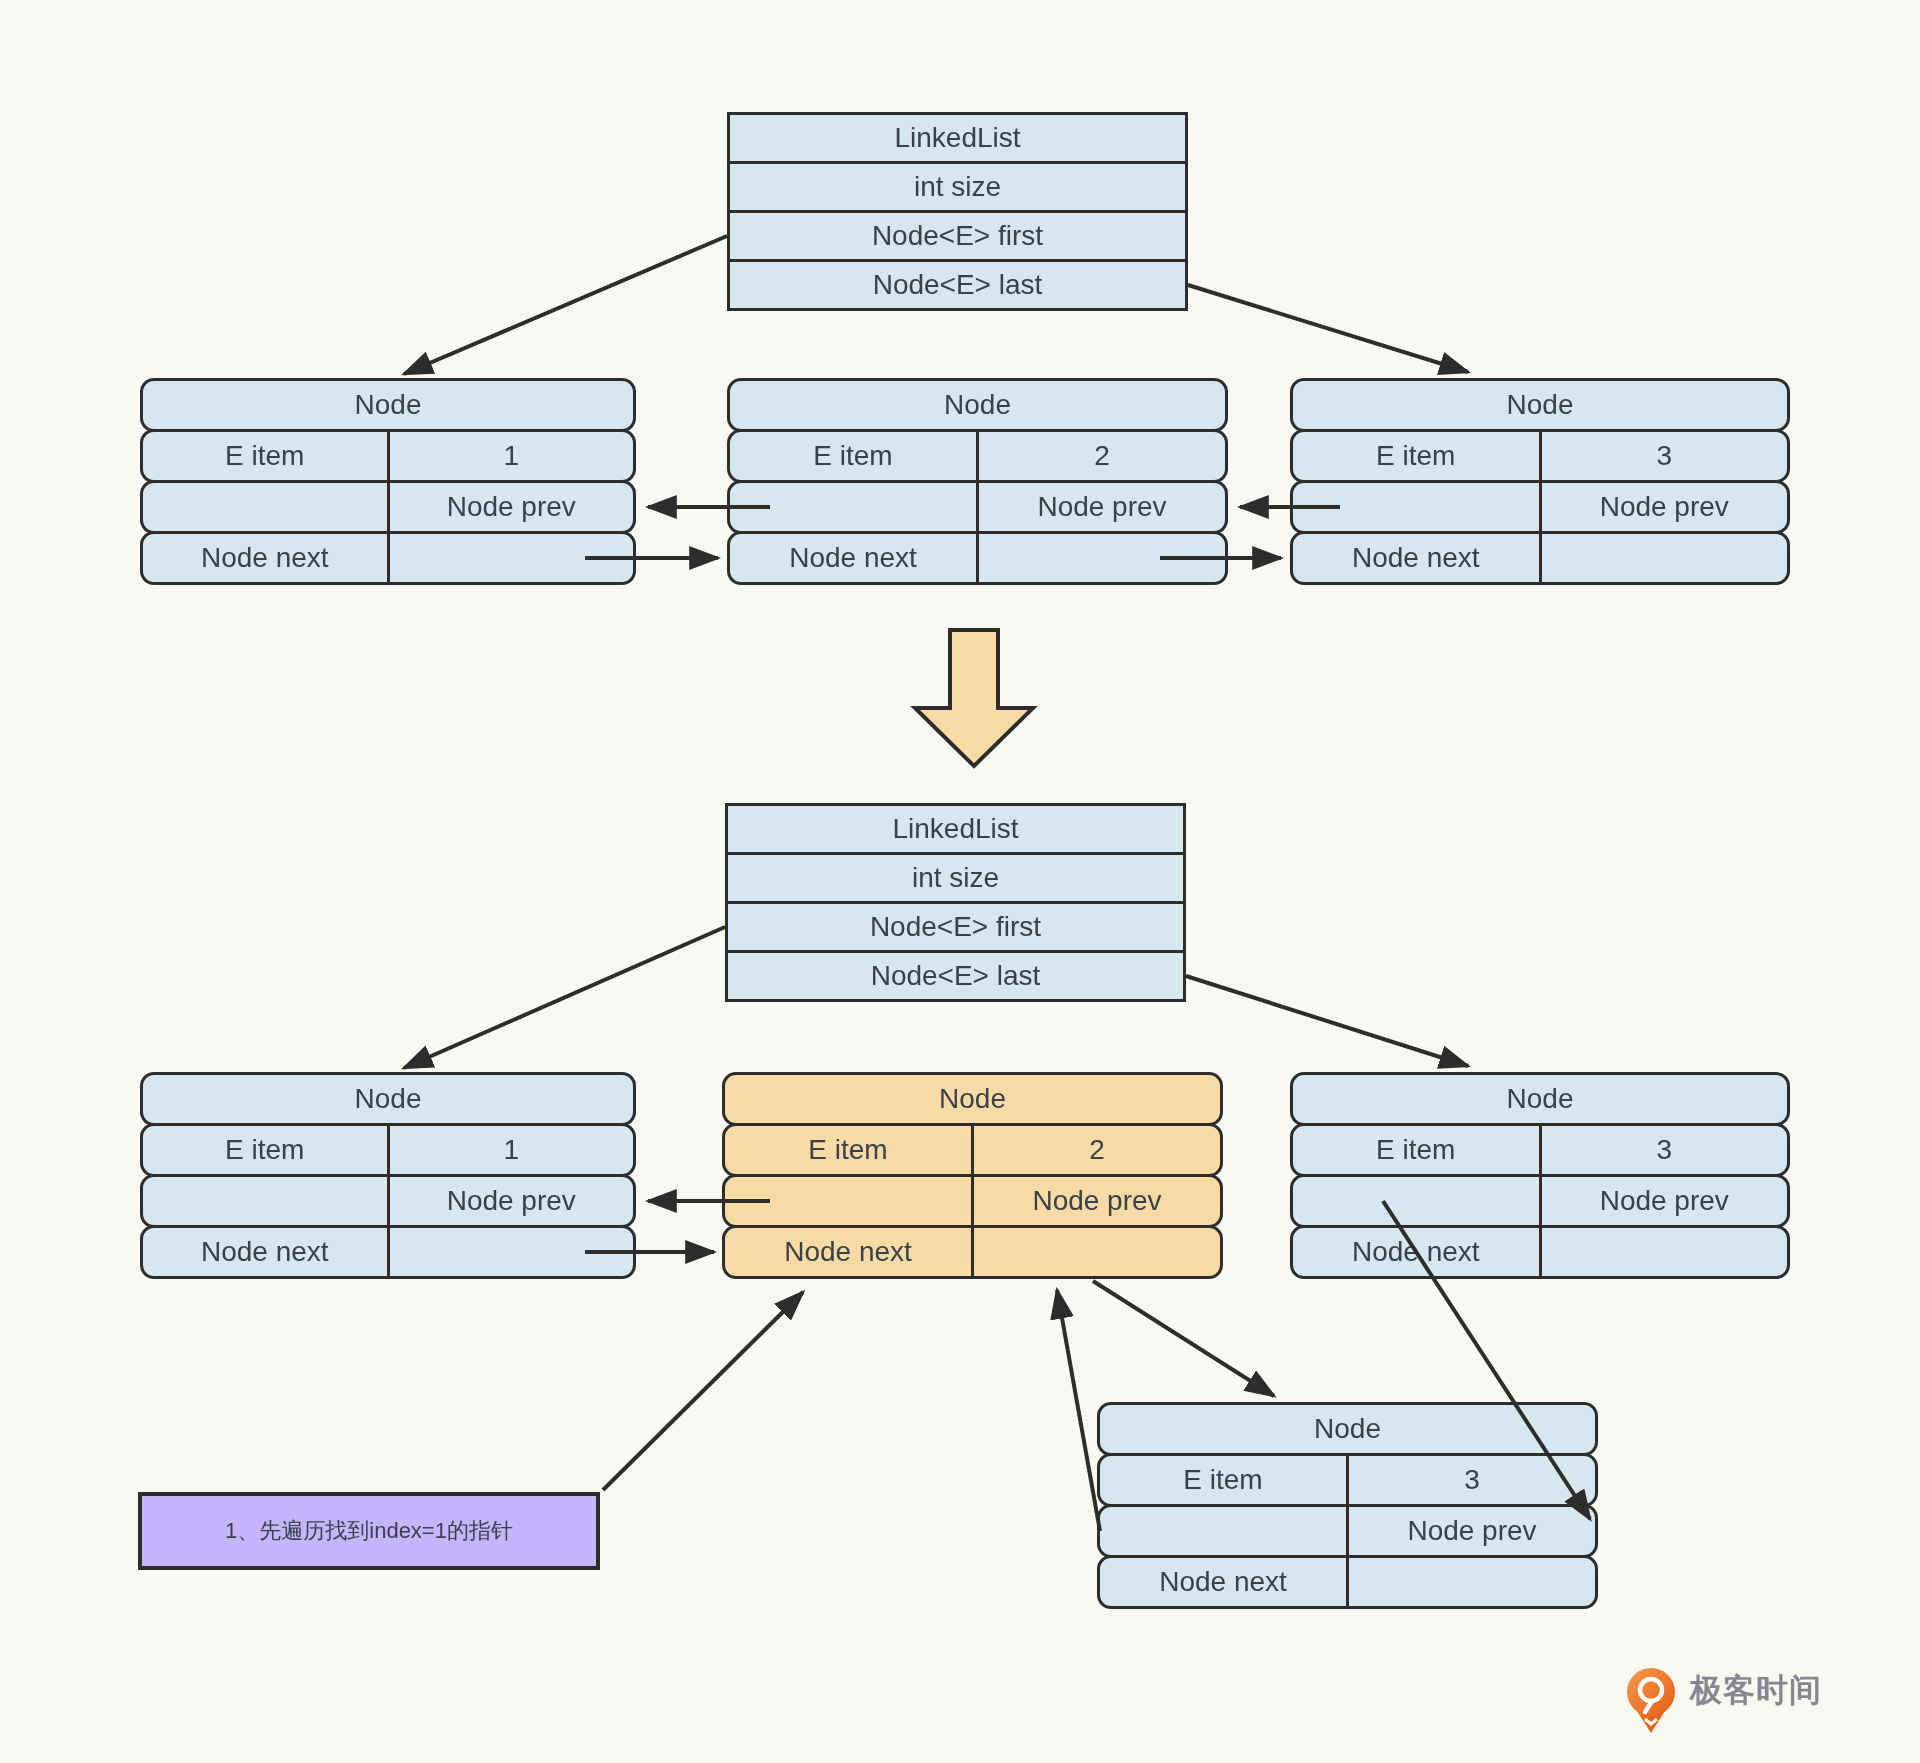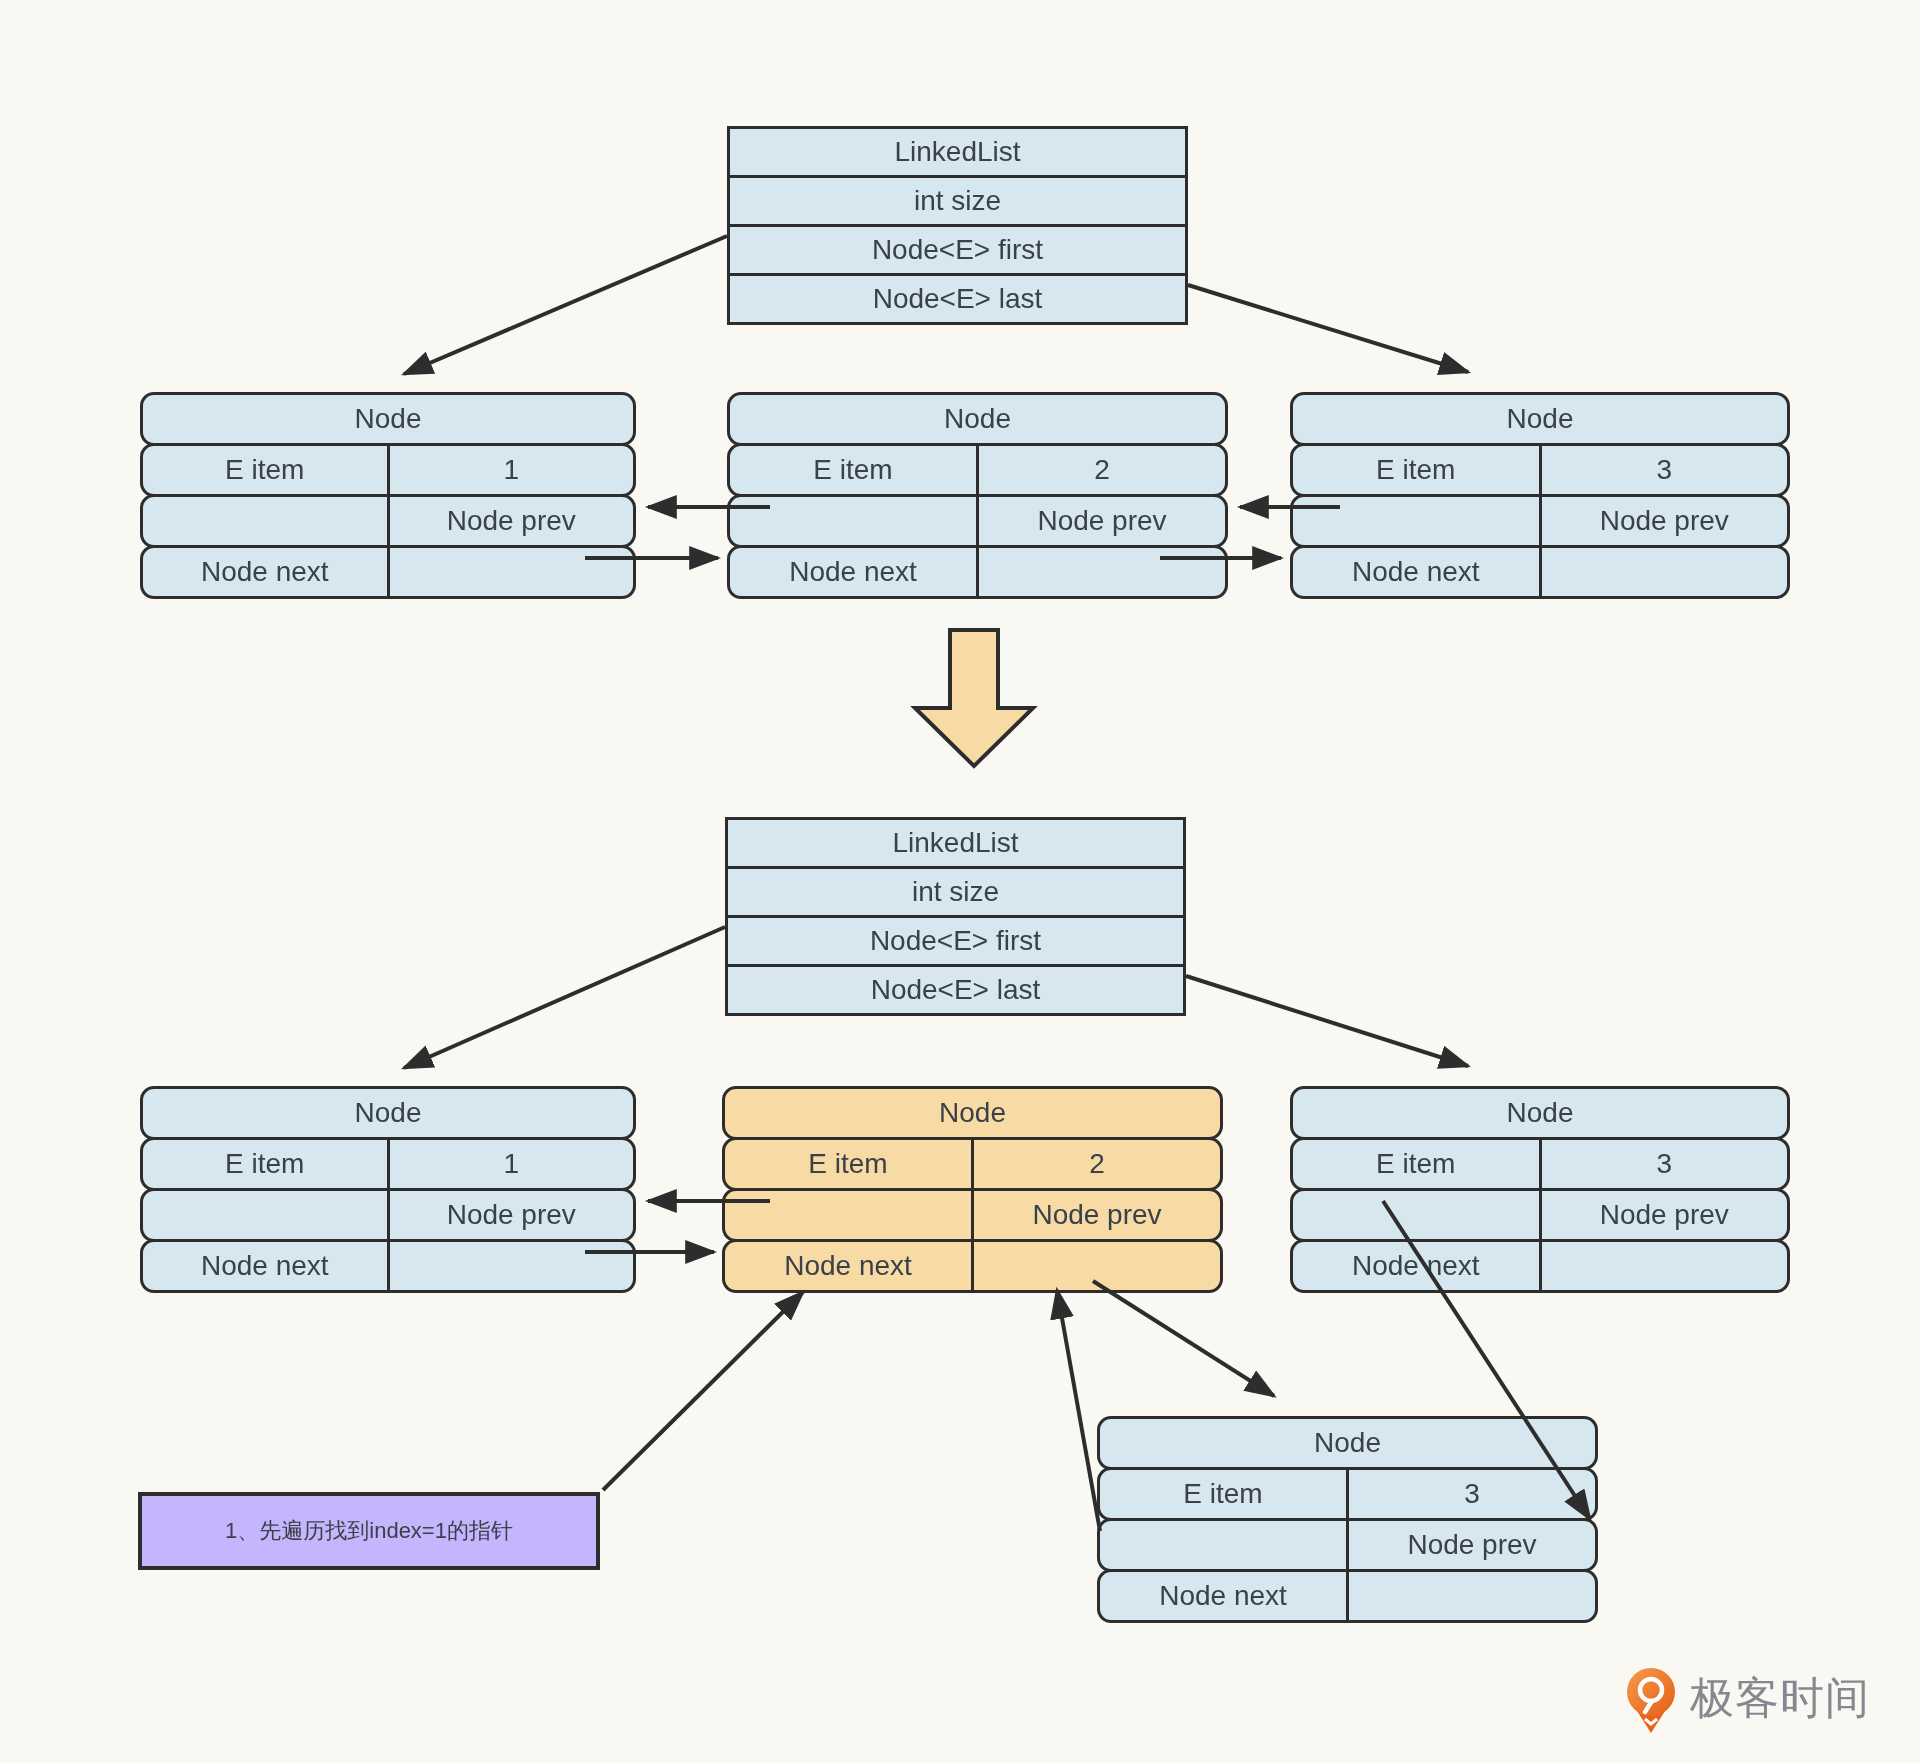--- a/index.html
+++ b/index.html
@@ -7,34 +7,34 @@
     width:1920px; height:1763px; position:relative; overflow:hidden;
     background:#faf8f3;
     font-family:"Liberation Sans", sans-serif;
   }
   .tbl { position:absolute; }
   .row {
     box-sizing:border-box; border:3px solid #2d2d2d; background:#d6e7ef;
     display:flex; align-items:stretch; margin-top:-3px;
     color:#3a414b; font-size:28px;
   }
-  .row:first-child { margin-top:14px; }
+  .row:first-child { margin-top:0; }
   .row .cell { flex:1 1 0; display:flex; align-items:center; justify-content:center; }
   .cell.rt { border-left:3px solid #2d2d2d; }
   .ll .row { height:52px; }
   .nd .row { height:54px;border-radius:14px; }
   .hl .row { background:#f8daa4; }
   .note {
     position:absolute; box-sizing:border-box; border:4px solid #2d2d2d;
     background:#c4b5fd; display:flex; align-items:center; justify-content:center;
     font-size:22px; color:#3a414b;
   }
   svg.overlay { position:absolute; left:0; top:0; pointer-events:none; }
   .logo-text {
-    position:absolute; left:1690px; top:1669px; font-size:44px; font-weight:normal;
+    position:absolute; left:1690px; top:1669px; font-size:32px; font-weight:bold;
     color:#85898f; letter-spacing:1px;
   }
 </style>
 </head>
 <body>
 
 <div class="tbl ll" style="left:727px; top:112px; width:461px;">
   <div class="row">
       <div class="cell">LinkedList</div>
     </div>

